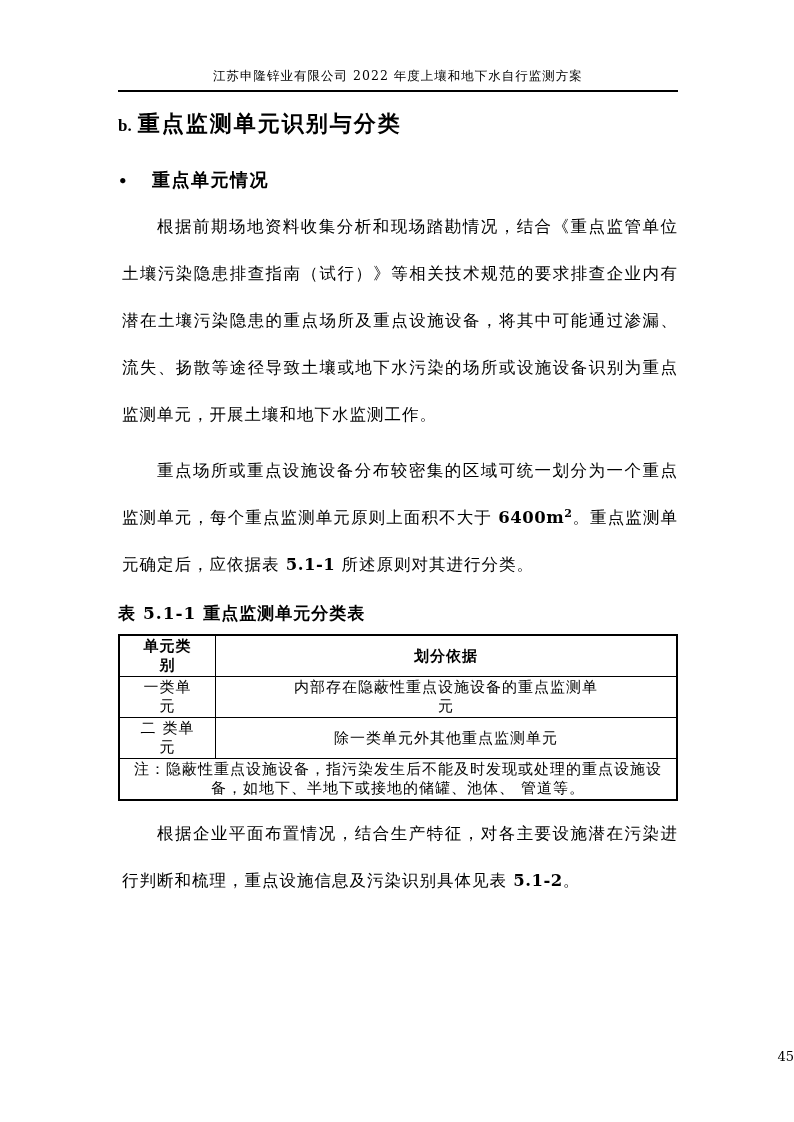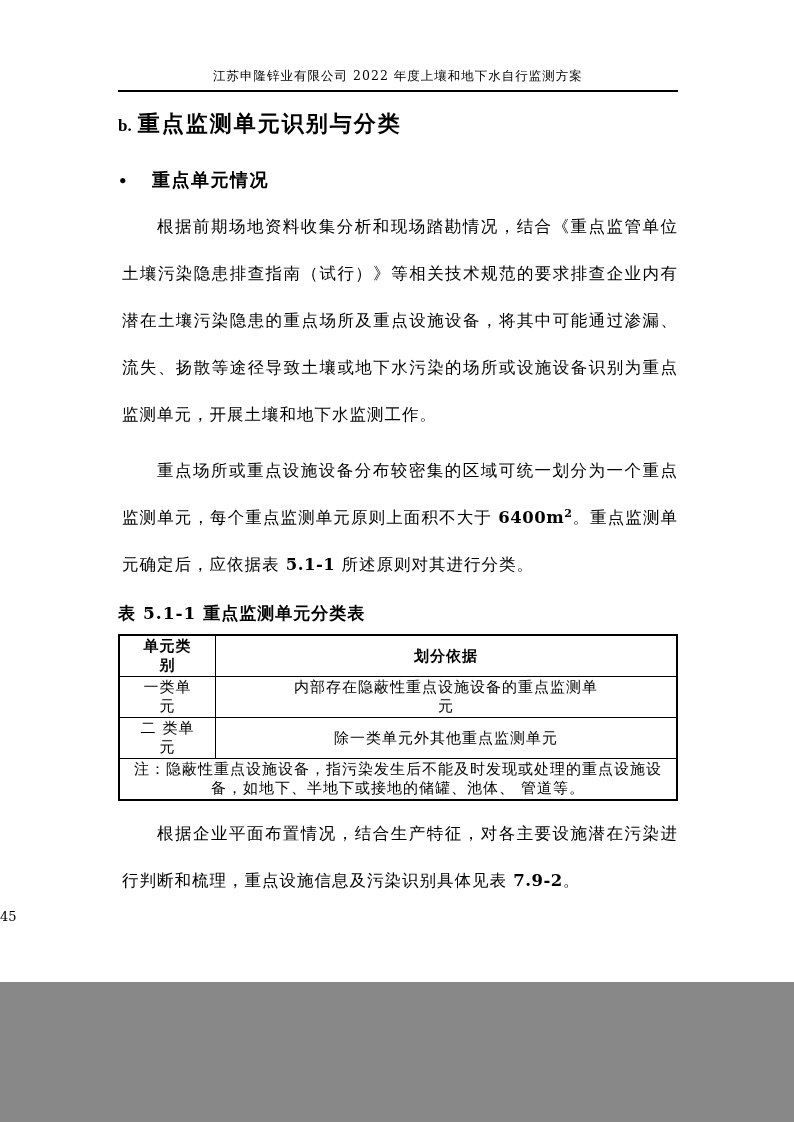--- a/index.html
+++ b/index.html
@@ -1,19 +1,19 @@
 <!DOCTYPE html>
 <html><head>
 <meta charset="utf-8">
 <style>
   html, body { margin: 0; padding: 0; background: #888; }
   .page {
     position: relative;
     width: 794px;
-    height: 982px;
+    height: 1122px;
     margin: 0 auto;
     background: #ffffff;
     color: #000000;
     font-family: "DejaVu Serif", "Liberation Serif", serif;
     box-sizing: border-box;
     padding: 68px 116px 0 118px;
     overflow: hidden;
   }
   .doc-header-text {
     text-align: center;
@@ -95,21 +95,21 @@
     line-height: 20px;
     white-space: normal;
     padding: 2px 6px;
     letter-spacing: 0.5px;
   }
   .page-number {
     position: absolute;
     bottom: 58px;
     left: 0;
     right: 0;
-    text-align: left;
+    text-align: right;
     font-size: 13px;
   }
 </style>
 </head>
 <body>
 
 <div class="page">
 
   <div class="doc-header">
     <div class="doc-header-text">江苏申隆锌业有限公司 2022 年度上壤和地下水自行监测方案</div>
@@ -147,17 +147,17 @@
       <td>二 类单
 元</td>
       <td>除一类单元外其他重点监测单元</td>
     </tr>
     <tr>
       <td class="note-cell" colspan="2">注：隐蔽性重点设施设备，指污染发生后不能及时发现或处理的重点设施设备，如地下、半地下或接地的储罐、池体、 管道等。</td>
     </tr>
   </tbody>
     </table>
 
-  <p class="body-para"><span>根据企业平面布置情况，结合生产特征，对各主要设施潜在污染进行判断和梳理，重点设施信息及污染识别具体见表 </span><b>7.9-2</b><span>。</span></p>
+  <p class="body-para"><span>根据企业平面布置情况，结合生产特征，对各主要设施潜在污染进行判断和梳理，重点设施信息及污染识别具体见表 </span><b>5.1-2</b><span>。</span></p>
 
   <div class="page-number">45</div>
 
 </div>
 
 </body></html>

